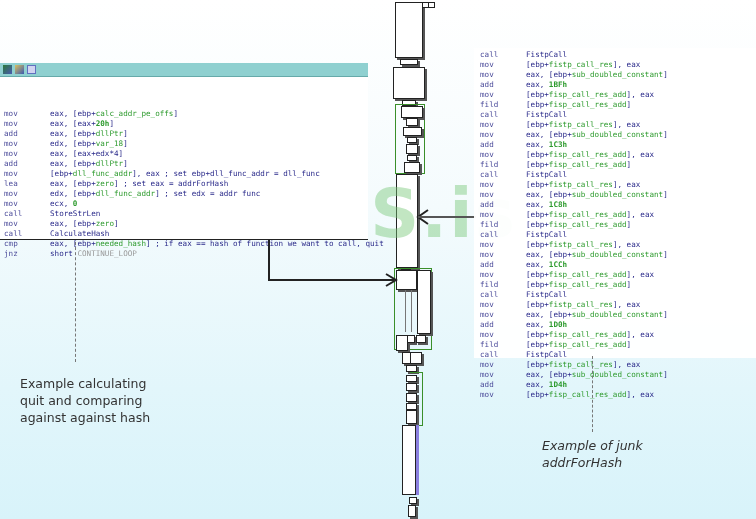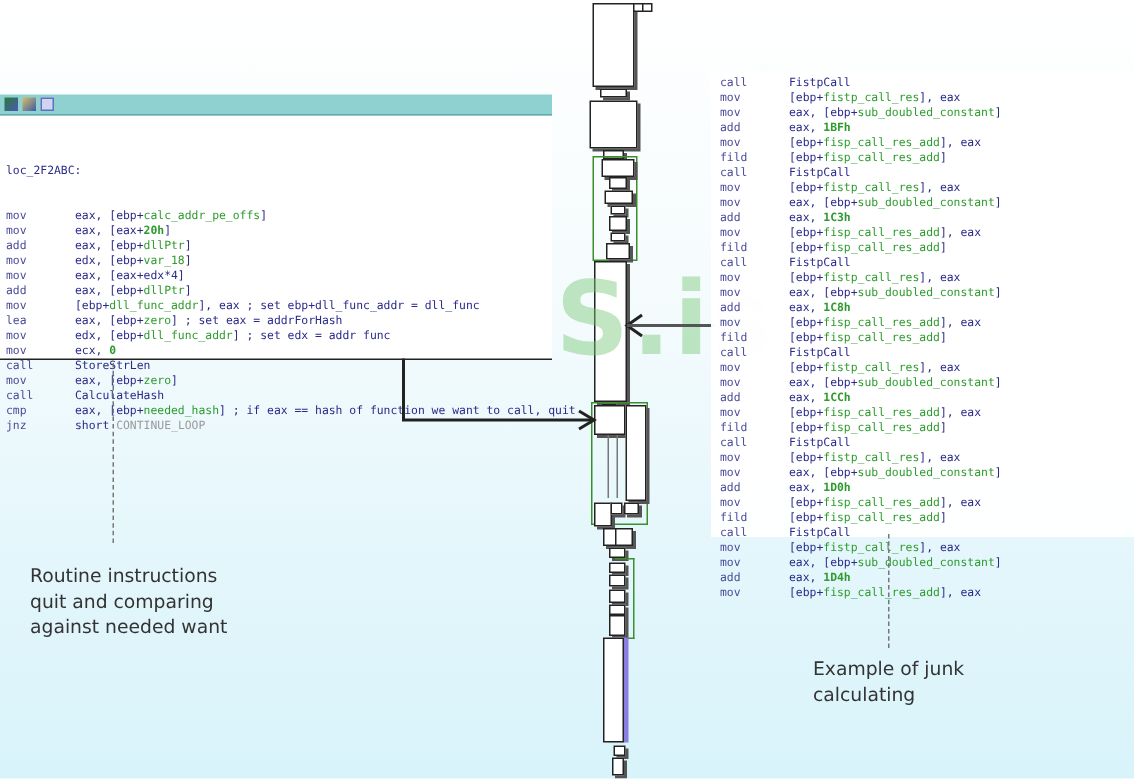--- a/index.html
+++ b/index.html
@@ -94,21 +94,20 @@
 
 <div class="watermark">XSS.is</div>
 
 <div class="ida-win">
   <div class="ida-titlebar">
     <span class="tb-icon" style="left:3px;background:linear-gradient(135deg,#2a7a3a,#4a5ab0);"></span>
     <span class="tb-icon" style="left:15px;background:linear-gradient(135deg,#d8c060,#3a5ab0);"></span>
     <span class="tb-icon" style="left:27px;background:#d0d4f0;border:1px solid #6070c0;width:7px;height:7px;"></span>
   </div>
   <div class="ida-body code">
-    <div><span class="lbl">loc_2F2ABC:</span></div>
     <div id="left-lines"><div><span class="mn">mov</span><span class="op">eax, [ebp+<span class="var">calc_addr_pe_offs</span>]</span></div><div><span class="mn">mov</span><span class="op">eax, [eax+<span class="num">20h</span>]</span></div><div><span class="mn">add</span><span class="op">eax, [ebp+<span class="var">dllPtr</span>]</span></div><div><span class="mn">mov</span><span class="op">edx, [ebp+<span class="var">var_18</span>]</span></div><div><span class="mn">mov</span><span class="op">eax, [eax+edx*4]</span></div><div><span class="mn">add</span><span class="op">eax, [ebp+<span class="var">dllPtr</span>]</span></div><div><span class="mn">mov</span><span class="op">[ebp+<span class="var">dll_func_addr</span>], eax ; set ebp+dll_func_addr = dll_func</span></div><div><span class="mn">lea</span><span class="op">eax, [ebp+<span class="var">zero</span>] ; set eax = addrForHash</span></div><div><span class="mn">mov</span><span class="op">edx, [ebp+<span class="var">dll_func_addr</span>] ; set edx = addr func</span></div><div><span class="mn">mov</span><span class="op">ecx, <span class="num">0</span></span></div><div><span class="mn">call</span><span class="op">StoreStrLen</span></div><div><span class="mn">mov</span><span class="op">eax, [ebp+<span class="var">zero</span>]</span></div><div><span class="mn">call</span><span class="op">CalculateHash</span></div><div><span class="mn">cmp</span><span class="op">eax, [ebp+<span class="var">needed_hash</span>] ; if eax == hash of function we want to call, quit</span></div><div><span class="mn">jnz</span><span class="op">short <span class="loc">CONTINUE_LOOP</span></span></div></div>
   </div>
 </div>
 
 <div class="arrow-line" style="left:268px;top:239px;width:2px;height:41px;"></div>
 <div class="arrow-line" style="left:268px;top:279px;width:126px;height:2px;"></div>
 <svg style="position:absolute;left:384px;top:272px;" width="14" height="16">
   <polyline points="2,2 12,8 2,14" fill="none" stroke="#222" stroke-width="2"></polyline>
 </svg>
 
@@ -118,20 +117,20 @@
 <div class="arrow-line" style="left:418px;top:216px;width:58px;height:2px;background:#555;"></div>
 
 <div class="junk-panel">
   <div class="junk-body code" id="right-lines"><div><span class="mn">call</span><span class="op">FistpCall</span></div><div><span class="mn">mov</span><span class="op">[ebp+<span class="var">fistp_call_res</span>], eax</span></div><div><span class="mn">mov</span><span class="op">eax, [ebp+<span class="var">sub_doubled_constant</span>]</span></div><div><span class="mn">add</span><span class="op">eax, <span class="num">1BFh</span></span></div><div><span class="mn">mov</span><span class="op">[ebp+<span class="var">fisp_call_res_add</span>], eax</span></div><div><span class="mn">fild</span><span class="op">[ebp+<span class="var">fisp_call_res_add</span>]</span></div><div><span class="mn">call</span><span class="op">FistpCall</span></div><div><span class="mn">mov</span><span class="op">[ebp+<span class="var">fistp_call_res</span>], eax</span></div><div><span class="mn">mov</span><span class="op">eax, [ebp+<span class="var">sub_doubled_constant</span>]</span></div><div><span class="mn">add</span><span class="op">eax, <span class="num">1C3h</span></span></div><div><span class="mn">mov</span><span class="op">[ebp+<span class="var">fisp_call_res_add</span>], eax</span></div><div><span class="mn">fild</span><span class="op">[ebp+<span class="var">fisp_call_res_add</span>]</span></div><div><span class="mn">call</span><span class="op">FistpCall</span></div><div><span class="mn">mov</span><span class="op">[ebp+<span class="var">fistp_call_res</span>], eax</span></div><div><span class="mn">mov</span><span class="op">eax, [ebp+<span class="var">sub_doubled_constant</span>]</span></div><div><span class="mn">add</span><span class="op">eax, <span class="num">1C8h</span></span></div><div><span class="mn">mov</span><span class="op">[ebp+<span class="var">fisp_call_res_add</span>], eax</span></div><div><span class="mn">fild</span><span class="op">[ebp+<span class="var">fisp_call_res_add</span>]</span></div><div><span class="mn">call</span><span class="op">FistpCall</span></div><div><span class="mn">mov</span><span class="op">[ebp+<span class="var">fistp_call_res</span>], eax</span></div><div><span class="mn">mov</span><span class="op">eax, [ebp+<span class="var">sub_doubled_constant</span>]</span></div><div><span class="mn">add</span><span class="op">eax, <span class="num">1CCh</span></span></div><div><span class="mn">mov</span><span class="op">[ebp+<span class="var">fisp_call_res_add</span>], eax</span></div><div><span class="mn">fild</span><span class="op">[ebp+<span class="var">fisp_call_res_add</span>]</span></div><div><span class="mn">call</span><span class="op">FistpCall</span></div><div><span class="mn">mov</span><span class="op">[ebp+<span class="var">fistp_call_res</span>], eax</span></div><div><span class="mn">mov</span><span class="op">eax, [ebp+<span class="var">sub_doubled_constant</span>]</span></div><div><span class="mn">add</span><span class="op">eax, <span class="num">1D0h</span></span></div><div><span class="mn">mov</span><span class="op">[ebp+<span class="var">fisp_call_res_add</span>], eax</span></div><div><span class="mn">fild</span><span class="op">[ebp+<span class="var">fisp_call_res_add</span>]</span></div><div><span class="mn">call</span><span class="op">FistpCall</span></div><div><span class="mn">mov</span><span class="op">[ebp+<span class="var">fistp_call_res</span>], eax</span></div><div><span class="mn">mov</span><span class="op">eax, [ebp+<span class="var">sub_doubled_constant</span>]</span></div><div><span class="mn">add</span><span class="op">eax, <span class="num">1D4h</span></span></div><div><span class="mn">mov</span><span class="op">[ebp+<span class="var">fisp_call_res_add</span>], eax</span></div></div>
 </div>
 
 <div class="dotted" style="left:75px;top:242px;height:120px;"></div>
 <div class="dotted" style="left:592px;top:356px;height:76px;"></div>
 
 <div class="caption" style="left:20px;top:375px;">
-  <div>Routine instructions</div>
+  <div>Example calculating</div>
   <div>quit and comparing</div>
-  <div>against needed want</div>
+  <div>against against hash</div>
 </div>
-<div class="caption" style="left:542px;top:437px;">
+<div class="caption" style="left:542px;top:437px;font-style:italic;">
   <div>Example of junk</div>
-  <div>calculating</div>
+  <div>addrForHash</div>
 </div>
 
 </body></html>

